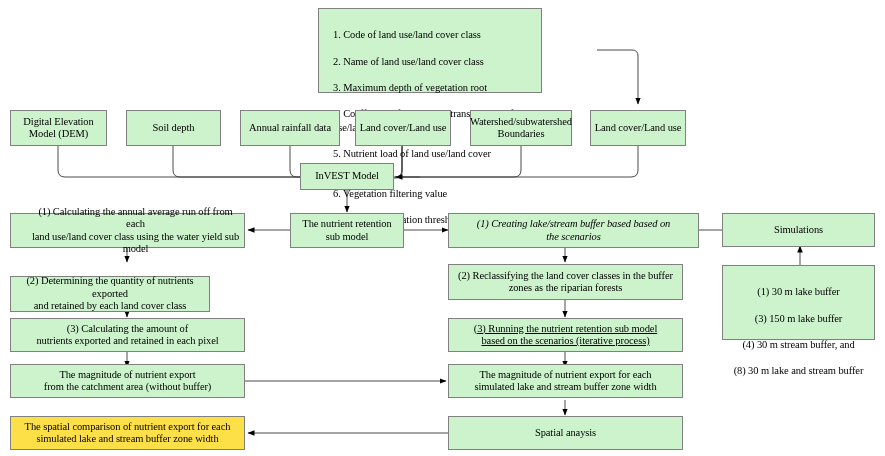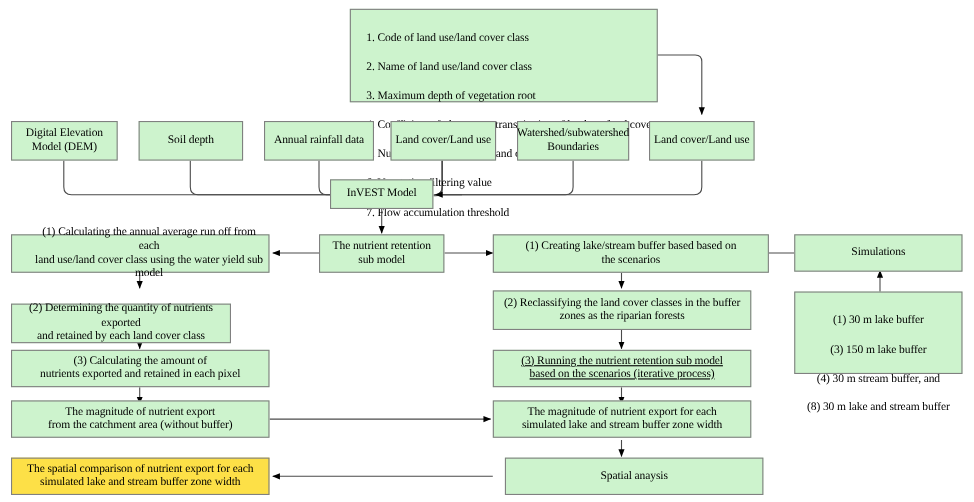--- a/index.html
+++ b/index.html
@@ -98,21 +98,21 @@
     <path d="M 565,248 L 565,262" marker-end="url(#ah)"></path>
     <path d="M 565,300 L 565,317" marker-end="url(#ah)"></path>
     <path d="M 565,352 L 565,367" marker-end="url(#ah)"></path>
     <path d="M 565,400 L 565,415" marker-end="url(#ah)"></path>
 
     <path d="M 245,381 L 446,381" marker-end="url(#ah)"></path>
 
     <path d="M 448,433 L 248,433" marker-end="url(#ah)"></path>
   </svg>
 
-  <div class="box listbox" style="left:318px;top:8px;width:280px;height:85px;">
+  <div class="box listbox" style="left:318px;top:8px;width:224px;height:85px;">
     <div>1. Code of land use/land cover class</div>
     <div>2. Name of land use/land cover class</div>
     <div>3. Maximum depth of vegetation root</div>
     <div>4. Coefficient of plant evapotranspiration of land use/land cover</div>
     <div>5. Nutrient load of land use/land cover (kg/ha/year)</div>
     <div>6. Vegetation filtering value</div>
     <div>7. Flow accumulation threshold</div>
   </div>
 
   <div class="box" style="left:10px;top:110px;width:97px;height:36px;">Digital Elevation
@@ -142,33 +142,33 @@
 
   <div class="box" style="left:10px;top:318px;width:235px;height:34px;">(3) Calculating the amount of
 nutrients exported and retained in each pixel</div>
 
   <div class="box" style="left:10px;top:364px;width:235px;height:34px;">The magnitude of nutrient export
 from the catchment area (without buffer)</div>
 
   <div class="box yellow" style="left:10px;top:416px;width:235px;height:34px;">The spatial comparison of nutrient export for each
 simulated lake and stream buffer zone width</div>
 
-  <div class="box" style="left:448px;top:213px;width:251px;height:35px;">(1) Creating lake/stream buffer based based on
+  <div class="box" style="left:448px;top:213px;width:251px;height:35px;font-style:italic;">(1) Creating lake/stream buffer based based on
 the scenarios</div>
 
   <div class="box" style="left:448px;top:264px;width:235px;height:36px;">(2) Reclassifying the land cover classes in the buffer
 zones as the riparian forests</div>
 
   <div class="box" style="left:448px;top:318px;width:235px;height:34px;text-decoration:underline;">(3) Running the nutrient retention sub model
 based on the scenarios (iterative process)</div>
 
   <div class="box" style="left:448px;top:364px;width:235px;height:34px;">The magnitude  of nutrient export for each
 simulated lake and stream buffer zone width</div>
 
-  <div class="box" style="left:448px;top:416px;width:235px;height:34px;margin-left:11px;">Spatial anaysis</div>
+  <div class="box" style="left:448px;top:416px;width:235px;height:34px;">Spatial anaysis</div>
 
   <div class="box" style="left:722px;top:213px;width:153px;height:34px;">Simulations</div>
 
   <div class="box centerlist" style="left:722px;top:265px;width:153px;height:75px;">
     <div>(1) 30 m lake buffer</div>
     <div>(3) 150 m lake buffer</div>
     <div>(4) 30 m stream buffer, and</div>
     <div>(8) 30 m lake and stream buffer</div>
   </div>
 

